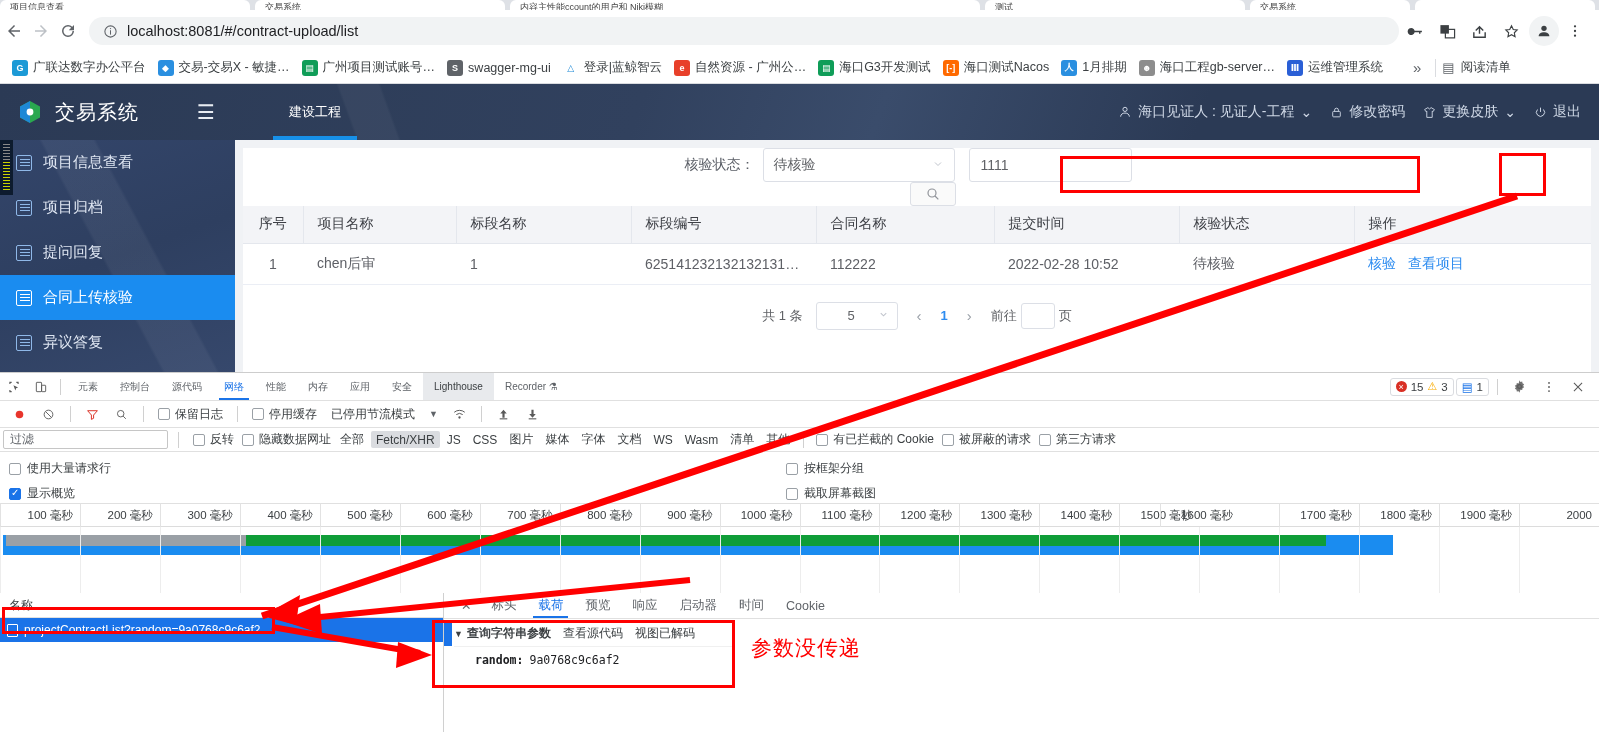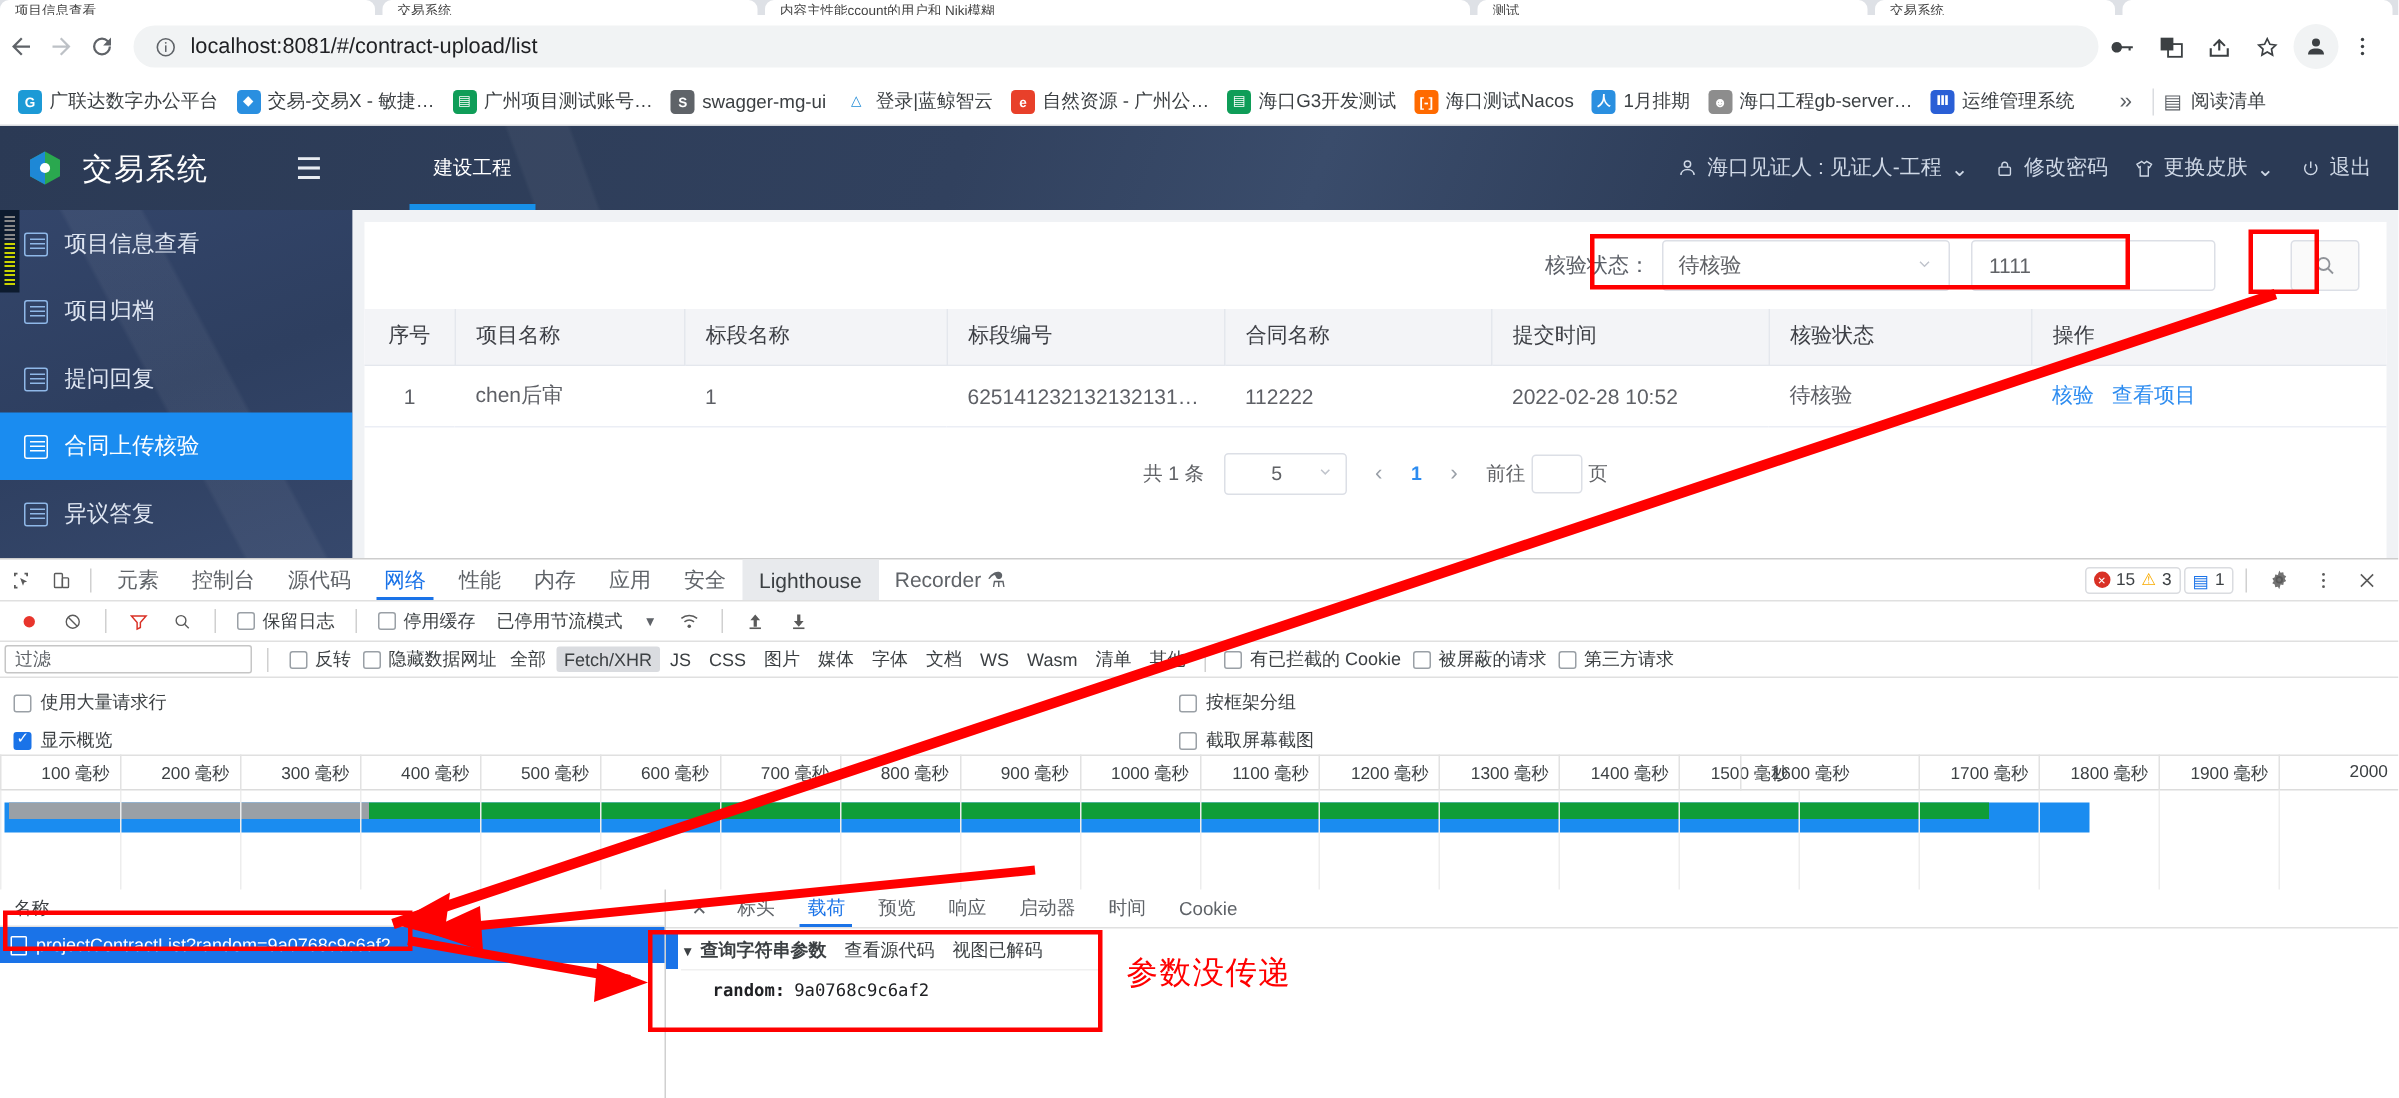--- a/index.html
+++ b/index.html
@@ -79,21 +79,21 @@
   .sitem.active .sico:before{background:#fff;box-shadow:0 3px 0 #fff,0 6px 0 #fff;}
   #scrollhandle{position:absolute;left:0;top:0;width:13px;height:55px;background:#0d1b2e;}
   #scrollhandle:before{content:"";position:absolute;left:3px;top:4px;width:7px;height:16px;
     background:repeating-linear-gradient(#888 0 1.3px, transparent 1.3px 3px);}
   #scrollhandle:after{content:"";position:absolute;left:3px;top:22px;width:7px;height:28px;
     background:repeating-linear-gradient(#c9d400 0 1.3px, transparent 1.3px 3px);}
 
   #content { position: absolute; left: 235px; top: 56px; width: 1364px; height: 232px; background:#f0f2f5; padding: 8px 8px 0 8px;}
   #card { width: 100%; height: 224px; background: #fff; }
 
-  #searchrow { height: 58px; display: flex; align-items: center; justify-content: flex-end; padding-right: 18px; }
+  #searchrow { height: 58px; display: flex; align-items: center; justify-content: flex-end; padding-right: 18px; flex-direction: column; }
   #filtergrp { display: flex; align-items: center; height: 34px; }
   #filterlabel { font-size: 14px; color: #5a5e66; margin-right: 8px; }
   #statusselect { width: 192px; height: 34px; border: 1px solid #dcdfe6; border-radius: 3px;
     display: flex; align-items: center; justify-content: space-between; padding: 0 10px;
     font-size: 14px; color: #606266; }
   #kwinput { width: 163px; height: 34px; border: 1px solid #dcdfe6; border-radius: 3px; margin-left: 14px;
     display: flex; align-items: center; padding: 0 11px; font-size: 14px; color: #606266; }
   #searchbtn { width: 46px; height: 34px; border: 1px solid #dcdfe6; border-radius: 3px;
     margin-left: 50px; display: flex; align-items: center; justify-content: center; color: #909399; background:#fafafa;}
 
@@ -114,21 +114,21 @@
   #pgnum { color: #2d8cf0; font-weight: bold; }
   #jumpbox { width: 34px; height: 26px; border: 1px solid #dcdfe6; border-radius: 3px; margin: 0 4px; }
   #jumpwrap{display:flex;align-items:center;}
 
   
   #devtools { position: absolute; left: 0; top: 372px; width: 1599px; height: 360px; background: #fff;
     border-top: 1px solid #cdcdcd; font-size: 12px; color: #202124; }
   #dt-tabs { height: 28px; display: flex; align-items: center; border-bottom: 1px solid #e0e0e0; }
   .dt-icbtn { width: 27px; height: 27px; display: flex; align-items: center; justify-content: center; color: #5a5a5a; }
   .vsep { width: 1px; height: 16px; background: #d0d0d0; margin: 0 6px; }
-  .dt-tab { height: 27px; padding: 0 11px; display: flex; align-items: center; color: #5f6368; position: relative; font-size:14px;}
+  .dt-tab { height: 27px; padding: 0 11px; display: flex; align-items: center; color: #5f6368; position: relative; font-size:10px;}
   .dt-tab.sel { color: #1a73e8; }
   .dt-tab.sel:after { content: ""; position: absolute; left: 6px; right: 6px; bottom: 0; height: 2px; background: #1a73e8; }
   .dt-tab.shade { background: #e8eaed; color:#3c4043;}
   #dt-right { margin-left: auto; display: flex; align-items: center; gap: 2px; padding-right: 8px; }
   .countpill { display: flex; align-items: center; gap: 4px; border: 1px solid #dadce0; border-radius: 3px;
     height: 18px; padding: 0 5px; font-size: 11.5px; color: #3c4043; }
   .dot-err { width: 11px; height: 11px; border-radius: 50%; background: #d93025; color:#fff; font-size:9px;
     display:flex;align-items:center;justify-content:center;}
 
   #dt-toolbar2 { height: 27px; display: flex; align-items: center; border-bottom: 1px solid #e0e0e0; padding-left: 6px; gap: 2px; }

